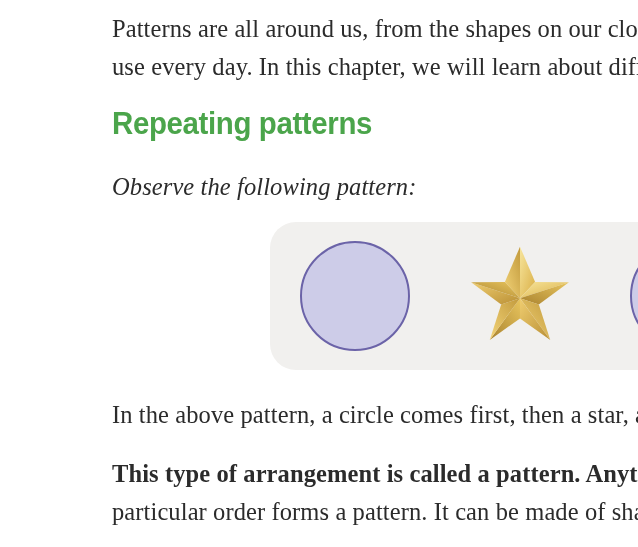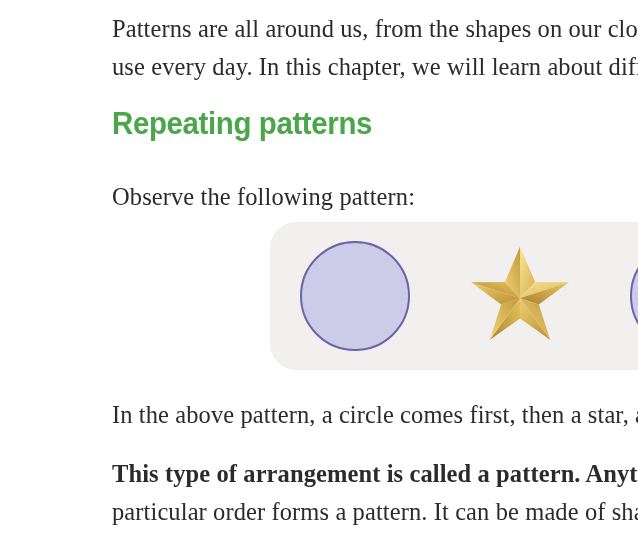--- a/index.html
+++ b/index.html
@@ -55,21 +55,21 @@
     font-weight: bold;
     font-size: 32px;
     line-height: 40px;
     color: #4ba54b;
     letter-spacing: -0.4px;
     transform: scaleX(0.92);
     transform-origin: left center;
     white-space: nowrap;
   }
 
-  .para-2 { position: absolute; top: 178px; left: 0; }
+  .para-2 { position: absolute; top: 168px; left: 0; font-style: italic; }
 
   
   #pattern-figure {
     position: absolute;
     top: 222px;
     left: 158px;       
     width: 700px;
     height: 148px;
   }
   #pattern-band {

